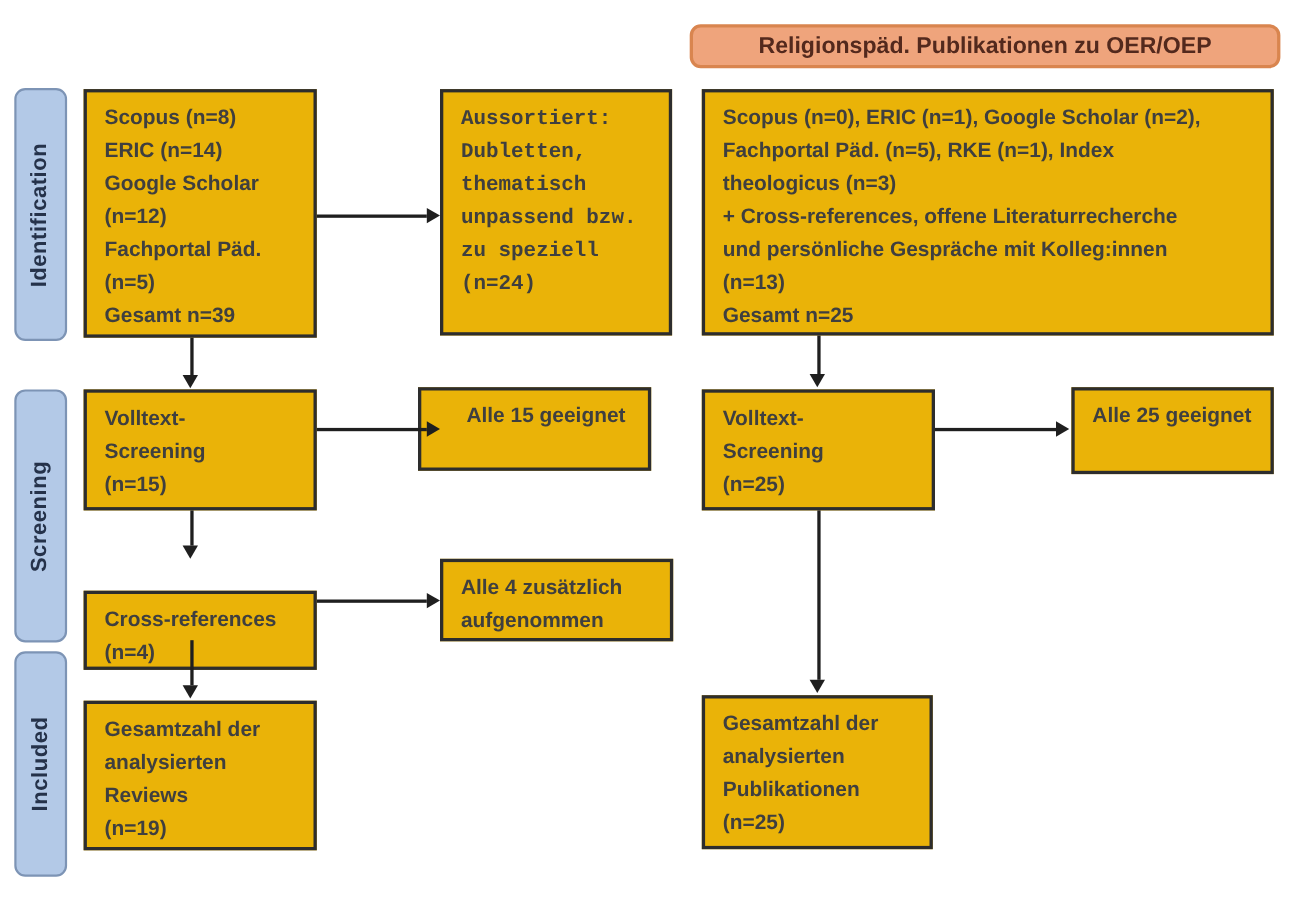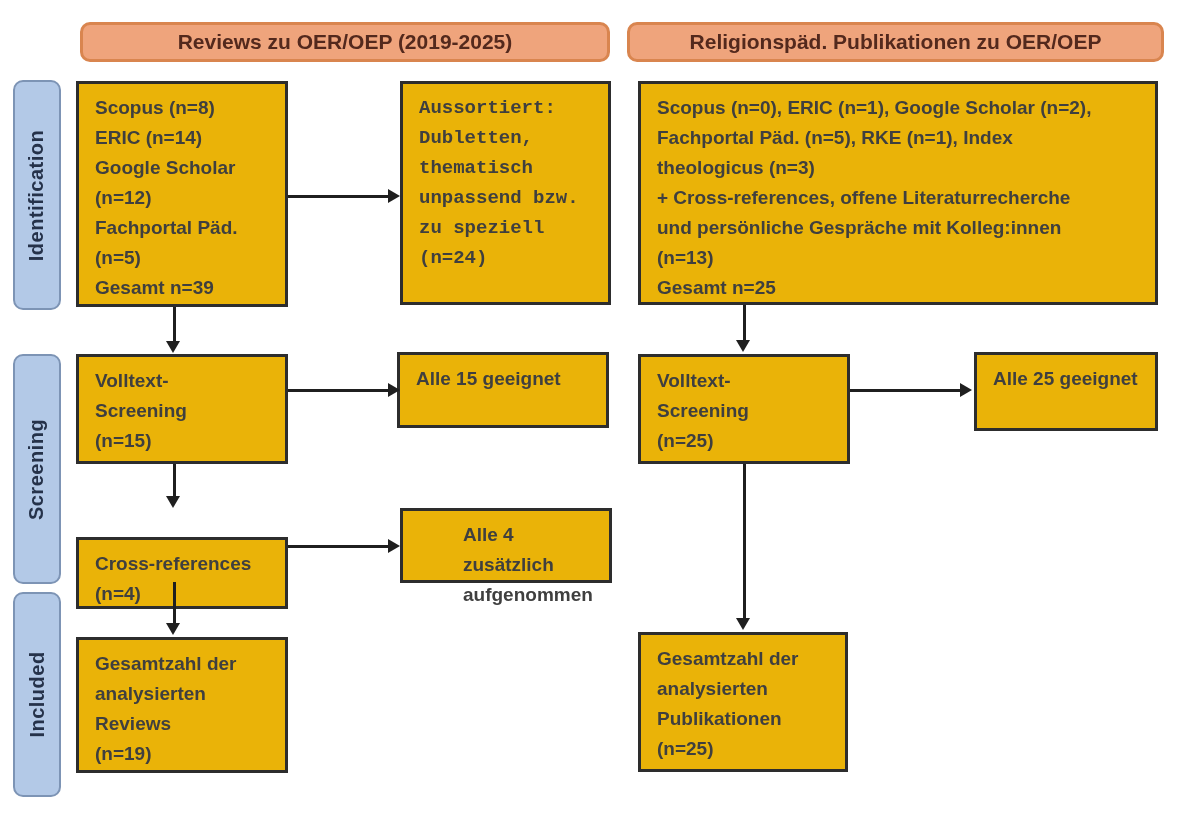--- a/index.html
+++ b/index.html
@@ -42,21 +42,20 @@
     border-left:12px solid var(--arrow);}
   .head-down{position:absolute;width:0;height:0;
     border-left:7px solid transparent;border-right:7px solid transparent;
     border-top:12px solid var(--arrow);}
 </style>
 </head>
 <body>
 
 <div class="canvas">
 
-  <div class="banner" style="left:80px;top:22px;width:530px;">Reviews zu OER/OEP (2019-2025)</div>
   <div class="banner" style="left:627px;top:22px;width:537px;">Religionspäd. Publikationen zu OER/OEP</div>
 
   <div class="stage" style="left:13px;top:80px;height:230px;">
     <span>Identification</span>
   </div>
   <div class="stage" style="left:13px;top:354px;height:230px;">
     <span>Screening</span>
   </div>
   <div class="stage" style="left:13px;top:592px;height:205px;">
     <span>Included</span>
@@ -78,28 +77,28 @@
 unpassend bzw.
 zu speziell
 (n=24)</div>
   </div>
 
   <div class="node" style="left:76px;top:354px;width:212px;height:110px;">
     <div class="txt">Volltext-
 Screening
 (n=15)</div>
   </div>
-  <div class="node" style="left:397px;top:352px;width:212px;height:76px;">
+  <div class="node" style="left:380px;top:352px;width:212px;height:76px;padding-left:25px;">
     <div class="txt">Alle 15 geeignet</div>
   </div>
   <div class="node" style="left:76px;top:510px;width:212px;height:72px;margin-top:27px;">
     <div class="txt">Cross-references
 (n=4)</div>
   </div>
-  <div class="node" style="left:400px;top:508px;width:212px;height:75px;padding-left:44px;">
+  <div class="node" style="left:400px;top:508px;width:212px;height:75px;">
     <div class="txt">Alle 4 zusätzlich
 aufgenommen</div>
   </div>
 
   <div class="node" style="left:76px;top:637px;width:212px;height:136px;">
     <div class="txt">Gesamtzahl der
 analysierten
 Reviews
 (n=19)</div>
   </div>

